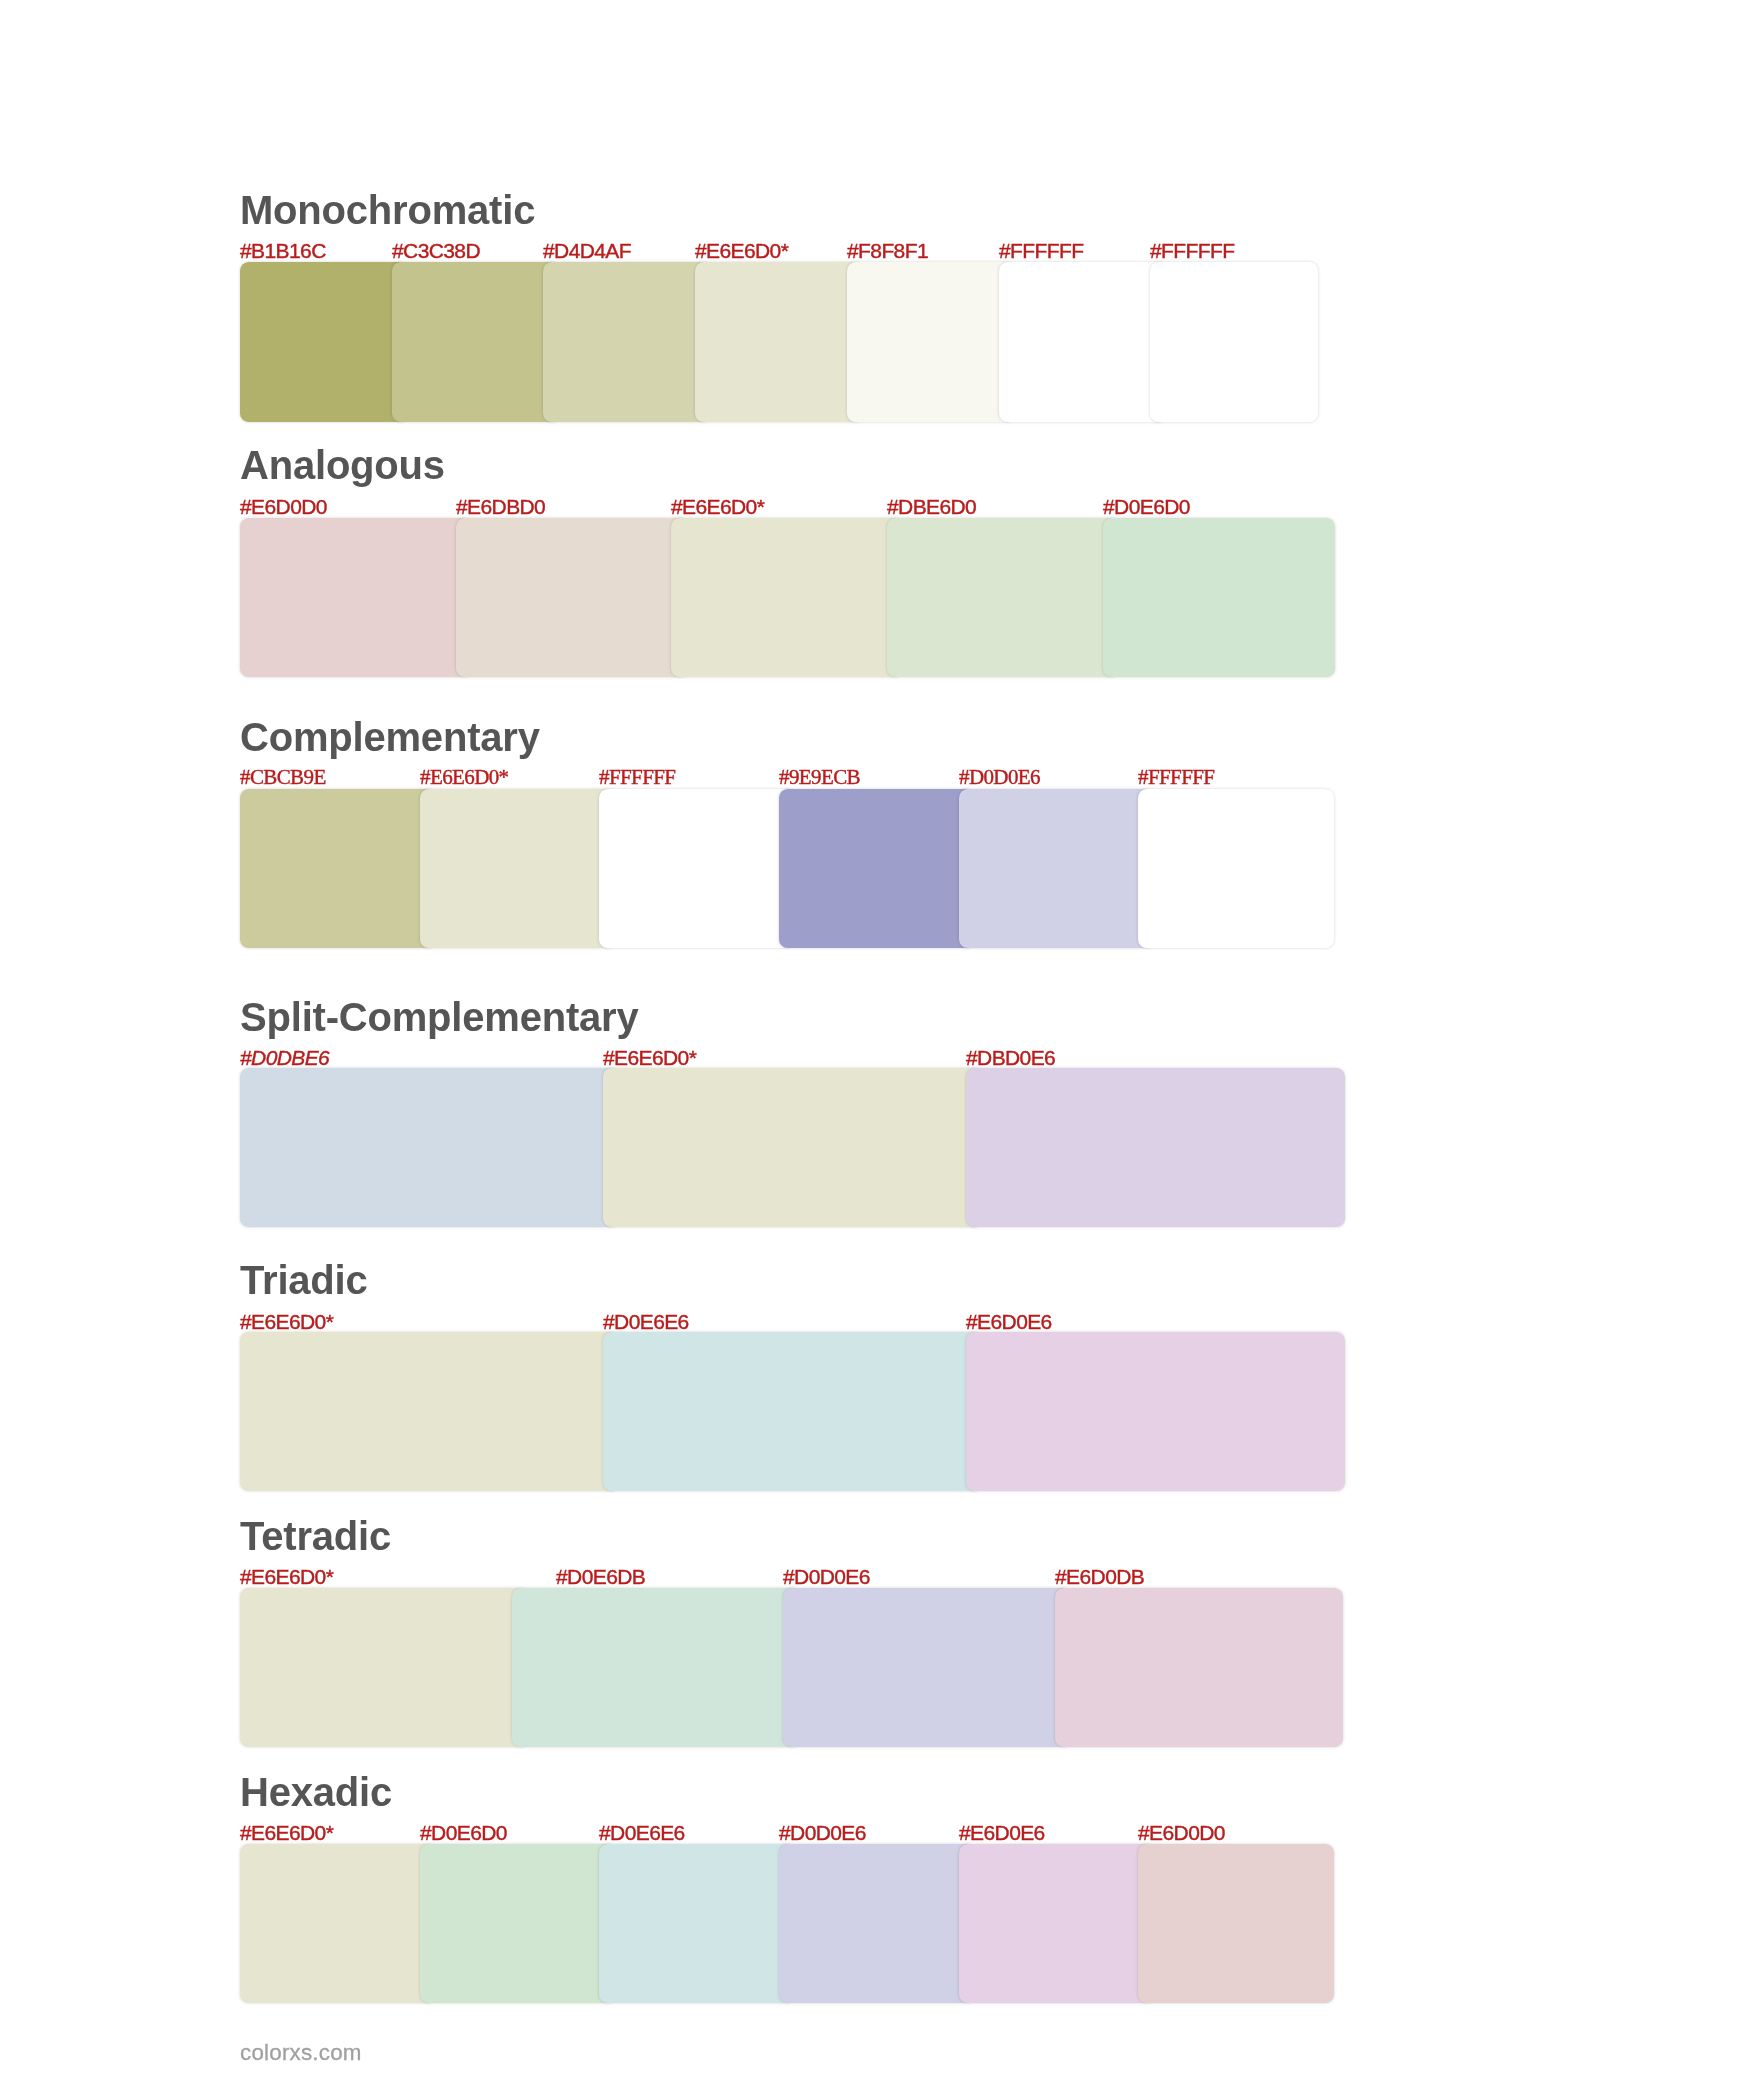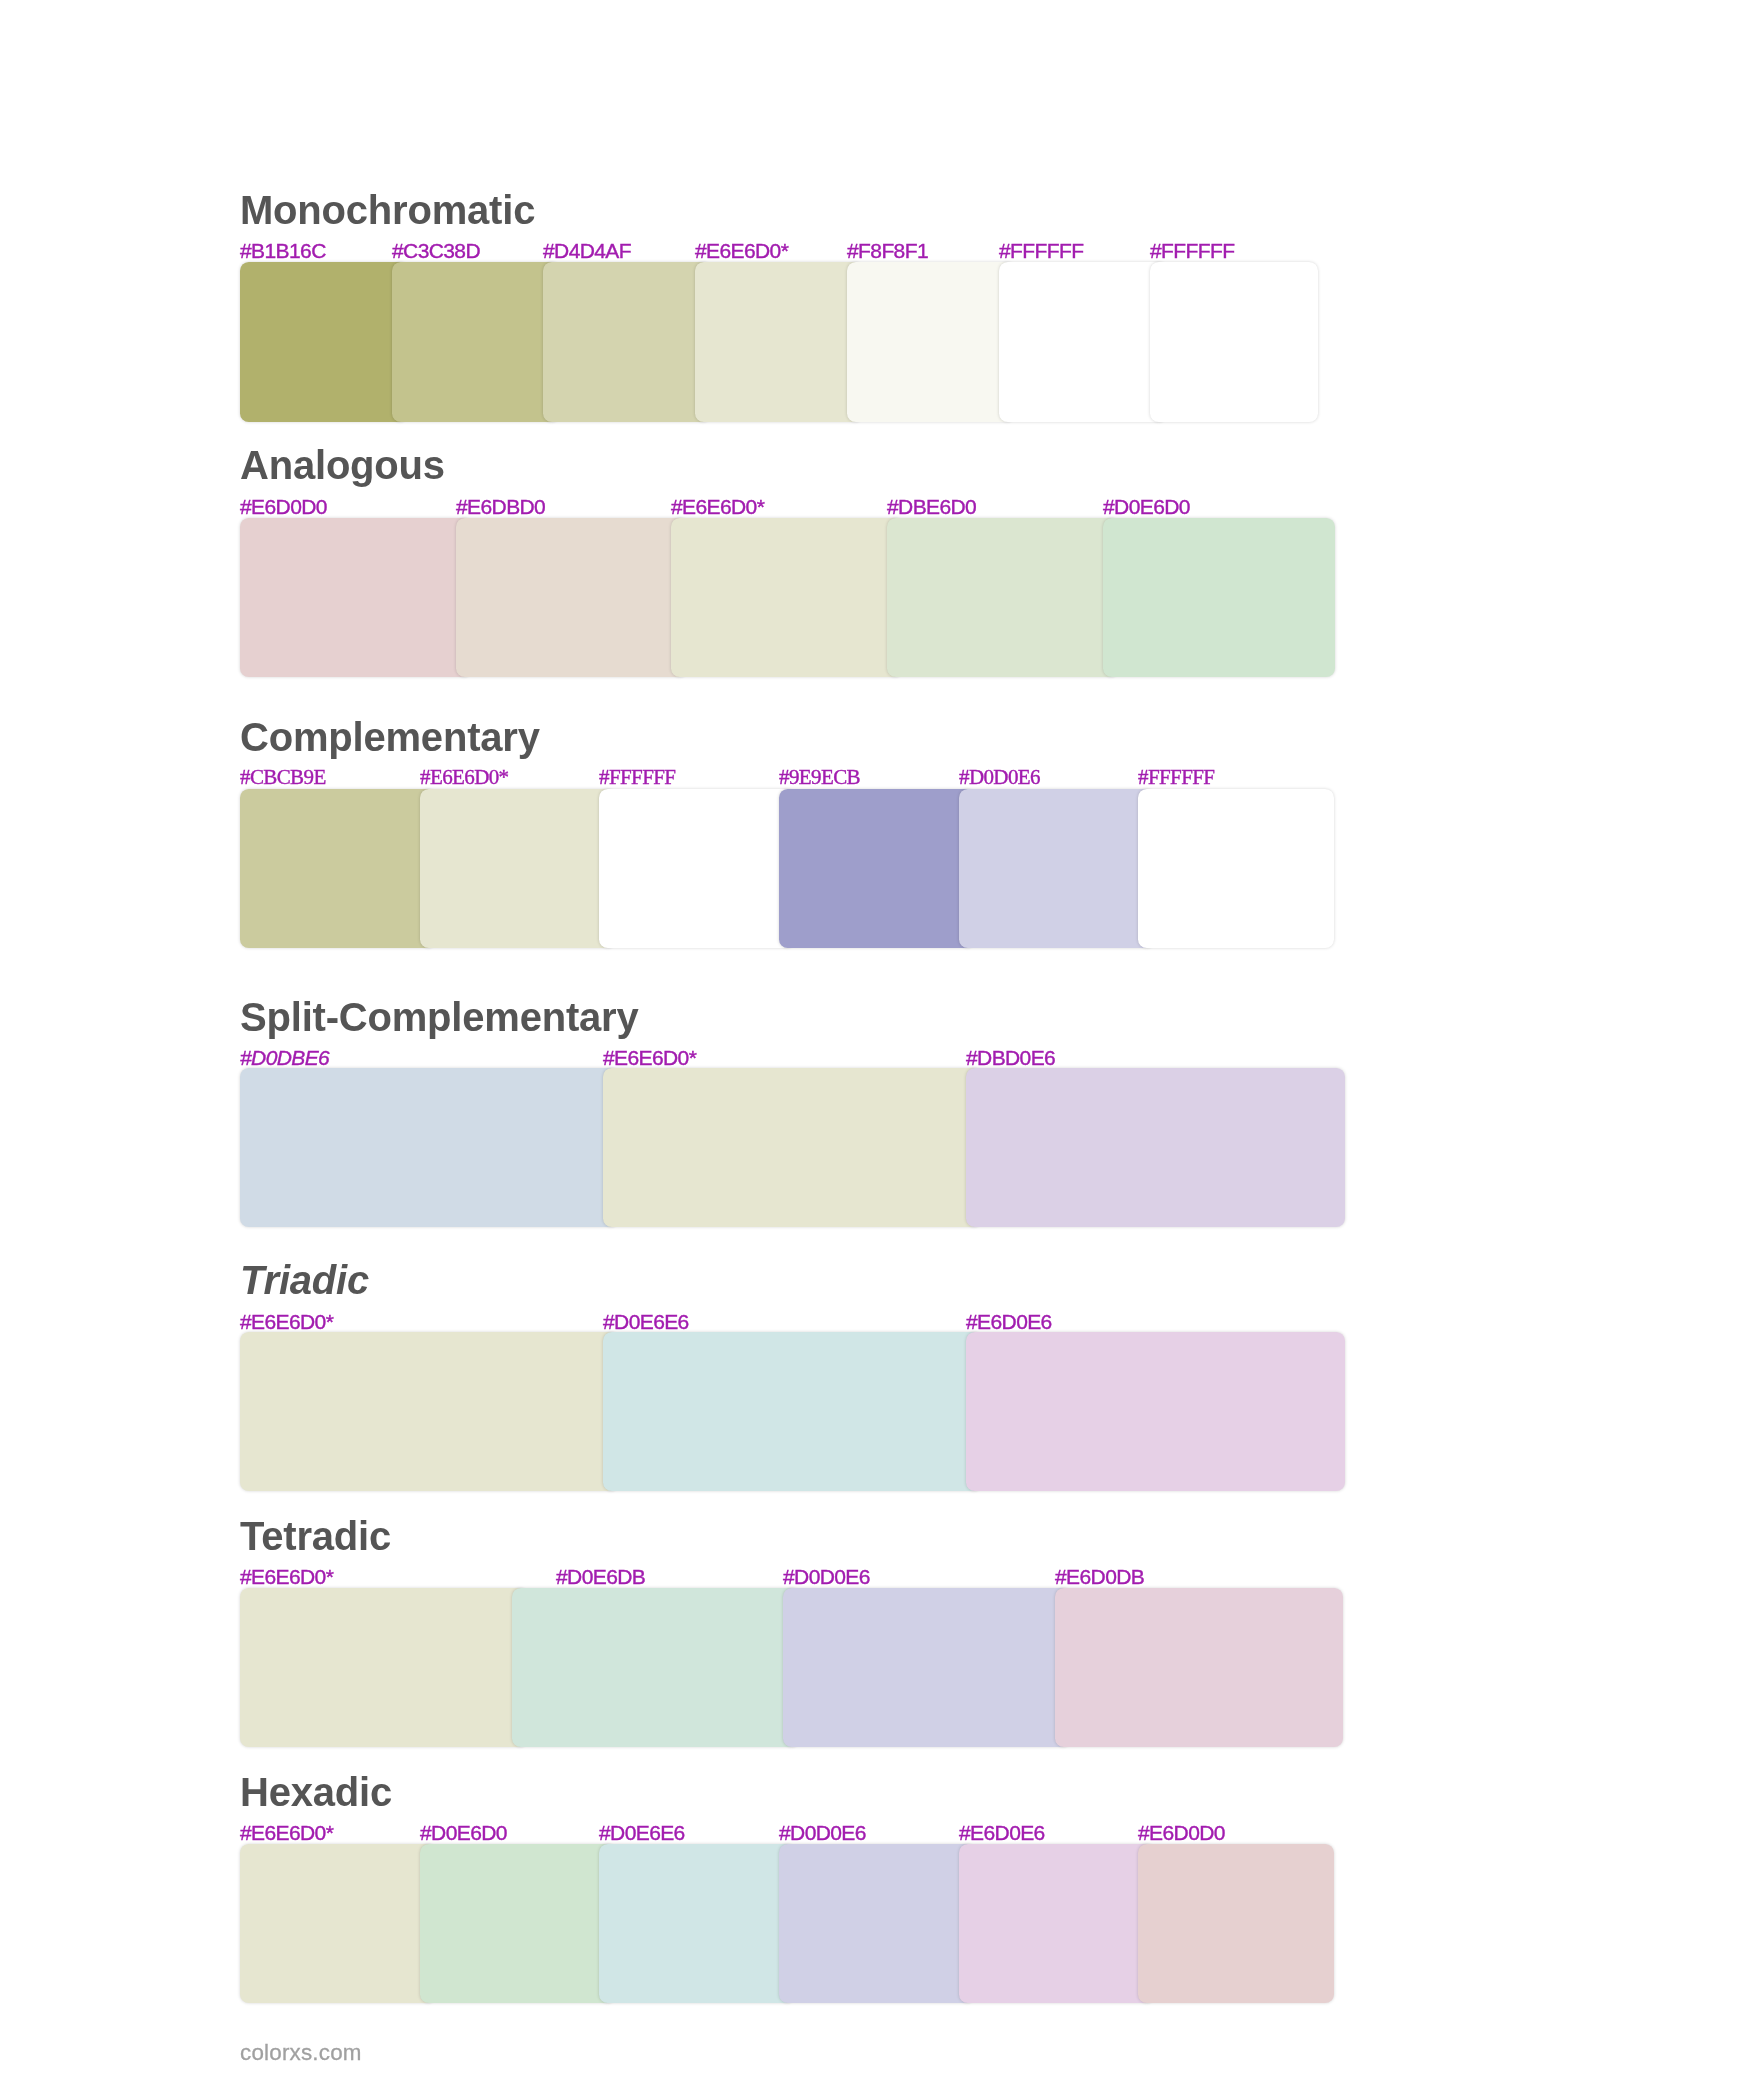--- a/index.html
+++ b/index.html
@@ -14,21 +14,21 @@
          font-weight:700;font-size:51px;line-height:66px;letter-spacing:-1.2px;
          white-space:nowrap;}
   .title .ln{display:block;}
 
   .section{position:absolute;left:240px;top:0;}
   .sec-head{position:absolute;left:0;margin:0;color:#555555;
             font-weight:700;font-size:40px;line-height:40px;letter-spacing:-0.2px;
             white-space:nowrap;}
   .sec-labels{position:absolute;left:0;}
   .sec-labels span{position:absolute;top:0;font-size:21px;font-weight:400;
-                   color:#a21caf;line-height:21px;letter-spacing:-0.6px;white-space:nowrap;
+                   color:#b91c1c;line-height:21px;letter-spacing:-0.6px;white-space:nowrap;
                    -webkit-text-stroke:0.4px currentColor;
                    transform:translateZ(0);}
   .sec-swatches{position:absolute;left:0;}
   .sw{position:absolute;top:0;border-radius:8.8px;
       box-shadow:0 0 3.2px rgba(0,0,0,0.18);}
 
   .footer{position:absolute;left:240px;font-size:22.4px;font-weight:400;
           color:#a0a0a0;line-height:22.4px;letter-spacing:0.2px;white-space:nowrap;
           -webkit-text-stroke:0.3px currentColor;
           transform:translateZ(0);}
@@ -103,21 +103,21 @@
           <span style="left: 363px;">#E6E6D0*</span>
           <span style="left: 726px;">#DBD0E6</span>
         </div>
       <div class="sec-swatches" style="top: 1068px; width: 1105px; height: 159px;">
           <div class="sw" style="left: 0px; width: 379px; height: 159px; background: rgb(208, 219, 230); z-index: 1;"></div>
           <div class="sw" style="left: 363px; width: 379px; height: 159px; background: rgb(230, 230, 208); z-index: 2;"></div>
           <div class="sw" style="left: 726px; width: 379px; height: 159px; background: rgb(219, 208, 230); z-index: 3;"></div>
         </div>
     </section>
     <section class="section" style="width: 1105px;">
-      <h2 class="sec-head" style="top: 1260px; font-style: italic;">Triadic</h2>
+      <h2 class="sec-head" style="top: 1260px;">Triadic</h2>
       <div class="sec-labels" style="top: 1311px; width: 1105px; height: 21px;">
           <span style="left: 0px;">#E6E6D0*</span>
           <span style="left: 363px;">#D0E6E6</span>
           <span style="left: 726px;">#E6D0E6</span>
         </div>
       <div class="sec-swatches" style="top: 1332px; width: 1105px; height: 159px;">
           <div class="sw" style="left: 0px; width: 379px; height: 159px; background: rgb(230, 230, 208); z-index: 1;"></div>
           <div class="sw" style="left: 363px; width: 379px; height: 159px; background: rgb(208, 230, 230); z-index: 2;"></div>
           <div class="sw" style="left: 726px; width: 379px; height: 159px; background: rgb(230, 208, 230); z-index: 3;"></div>
         </div>

